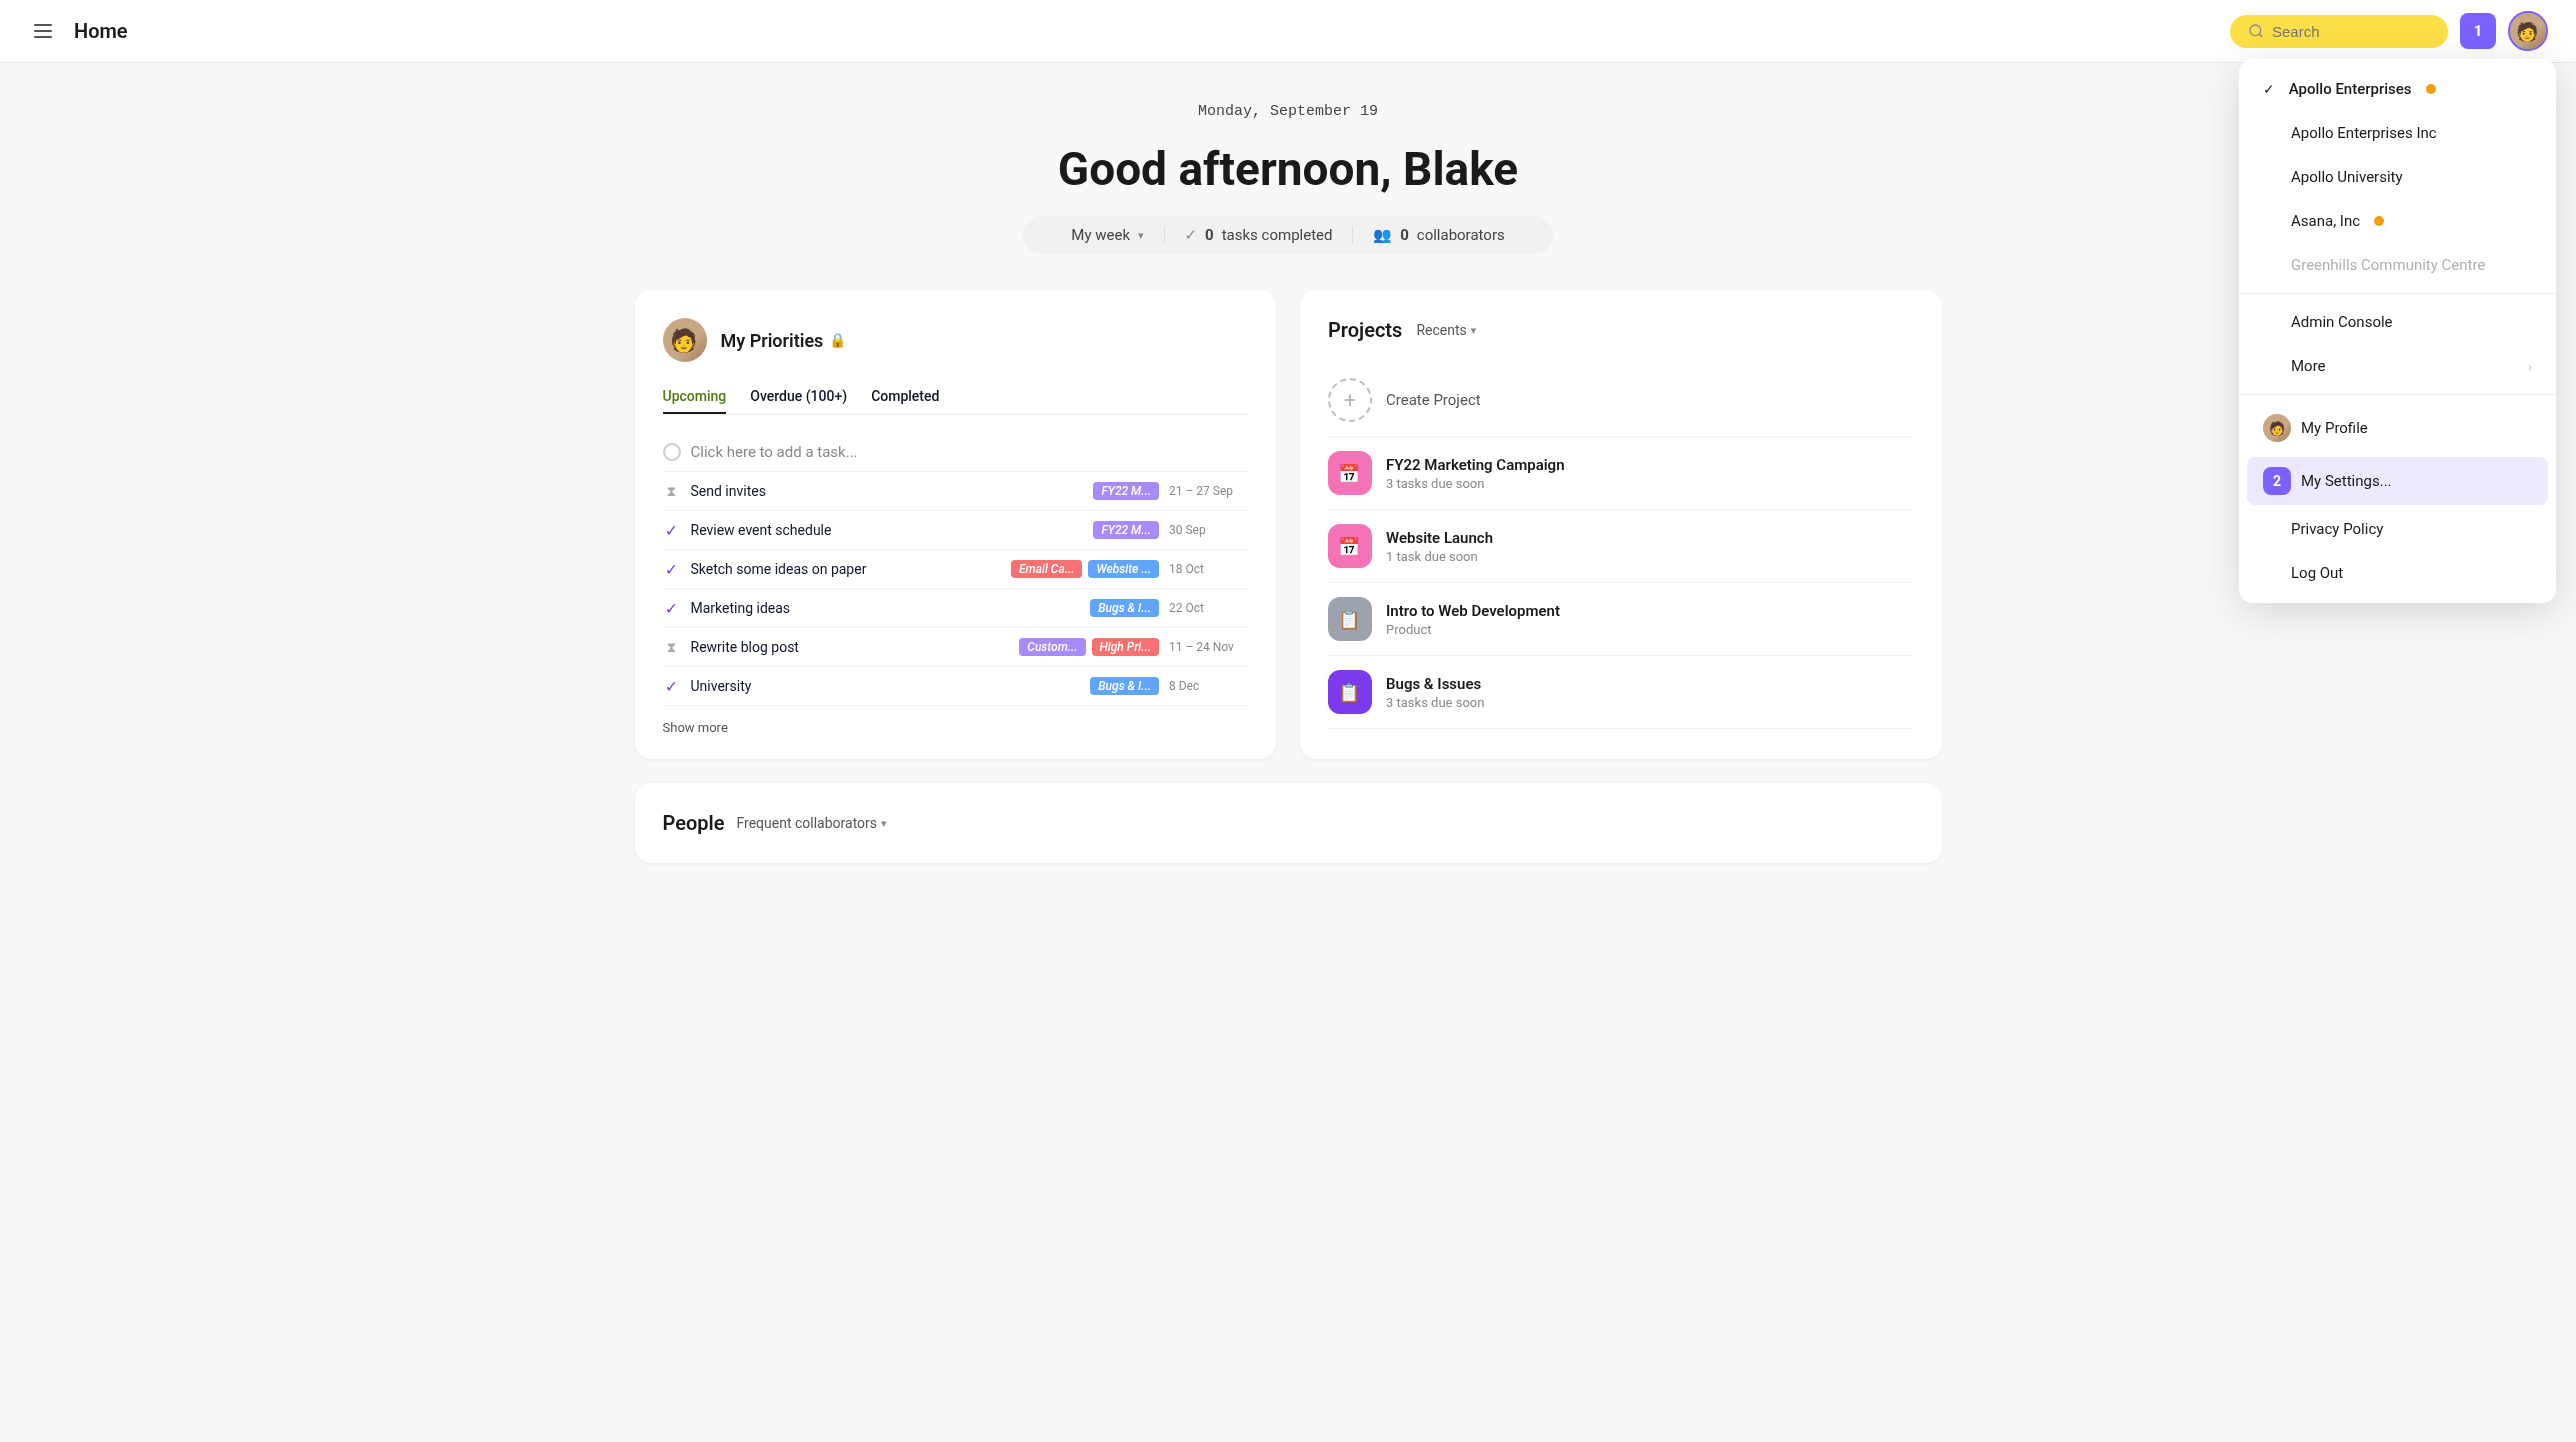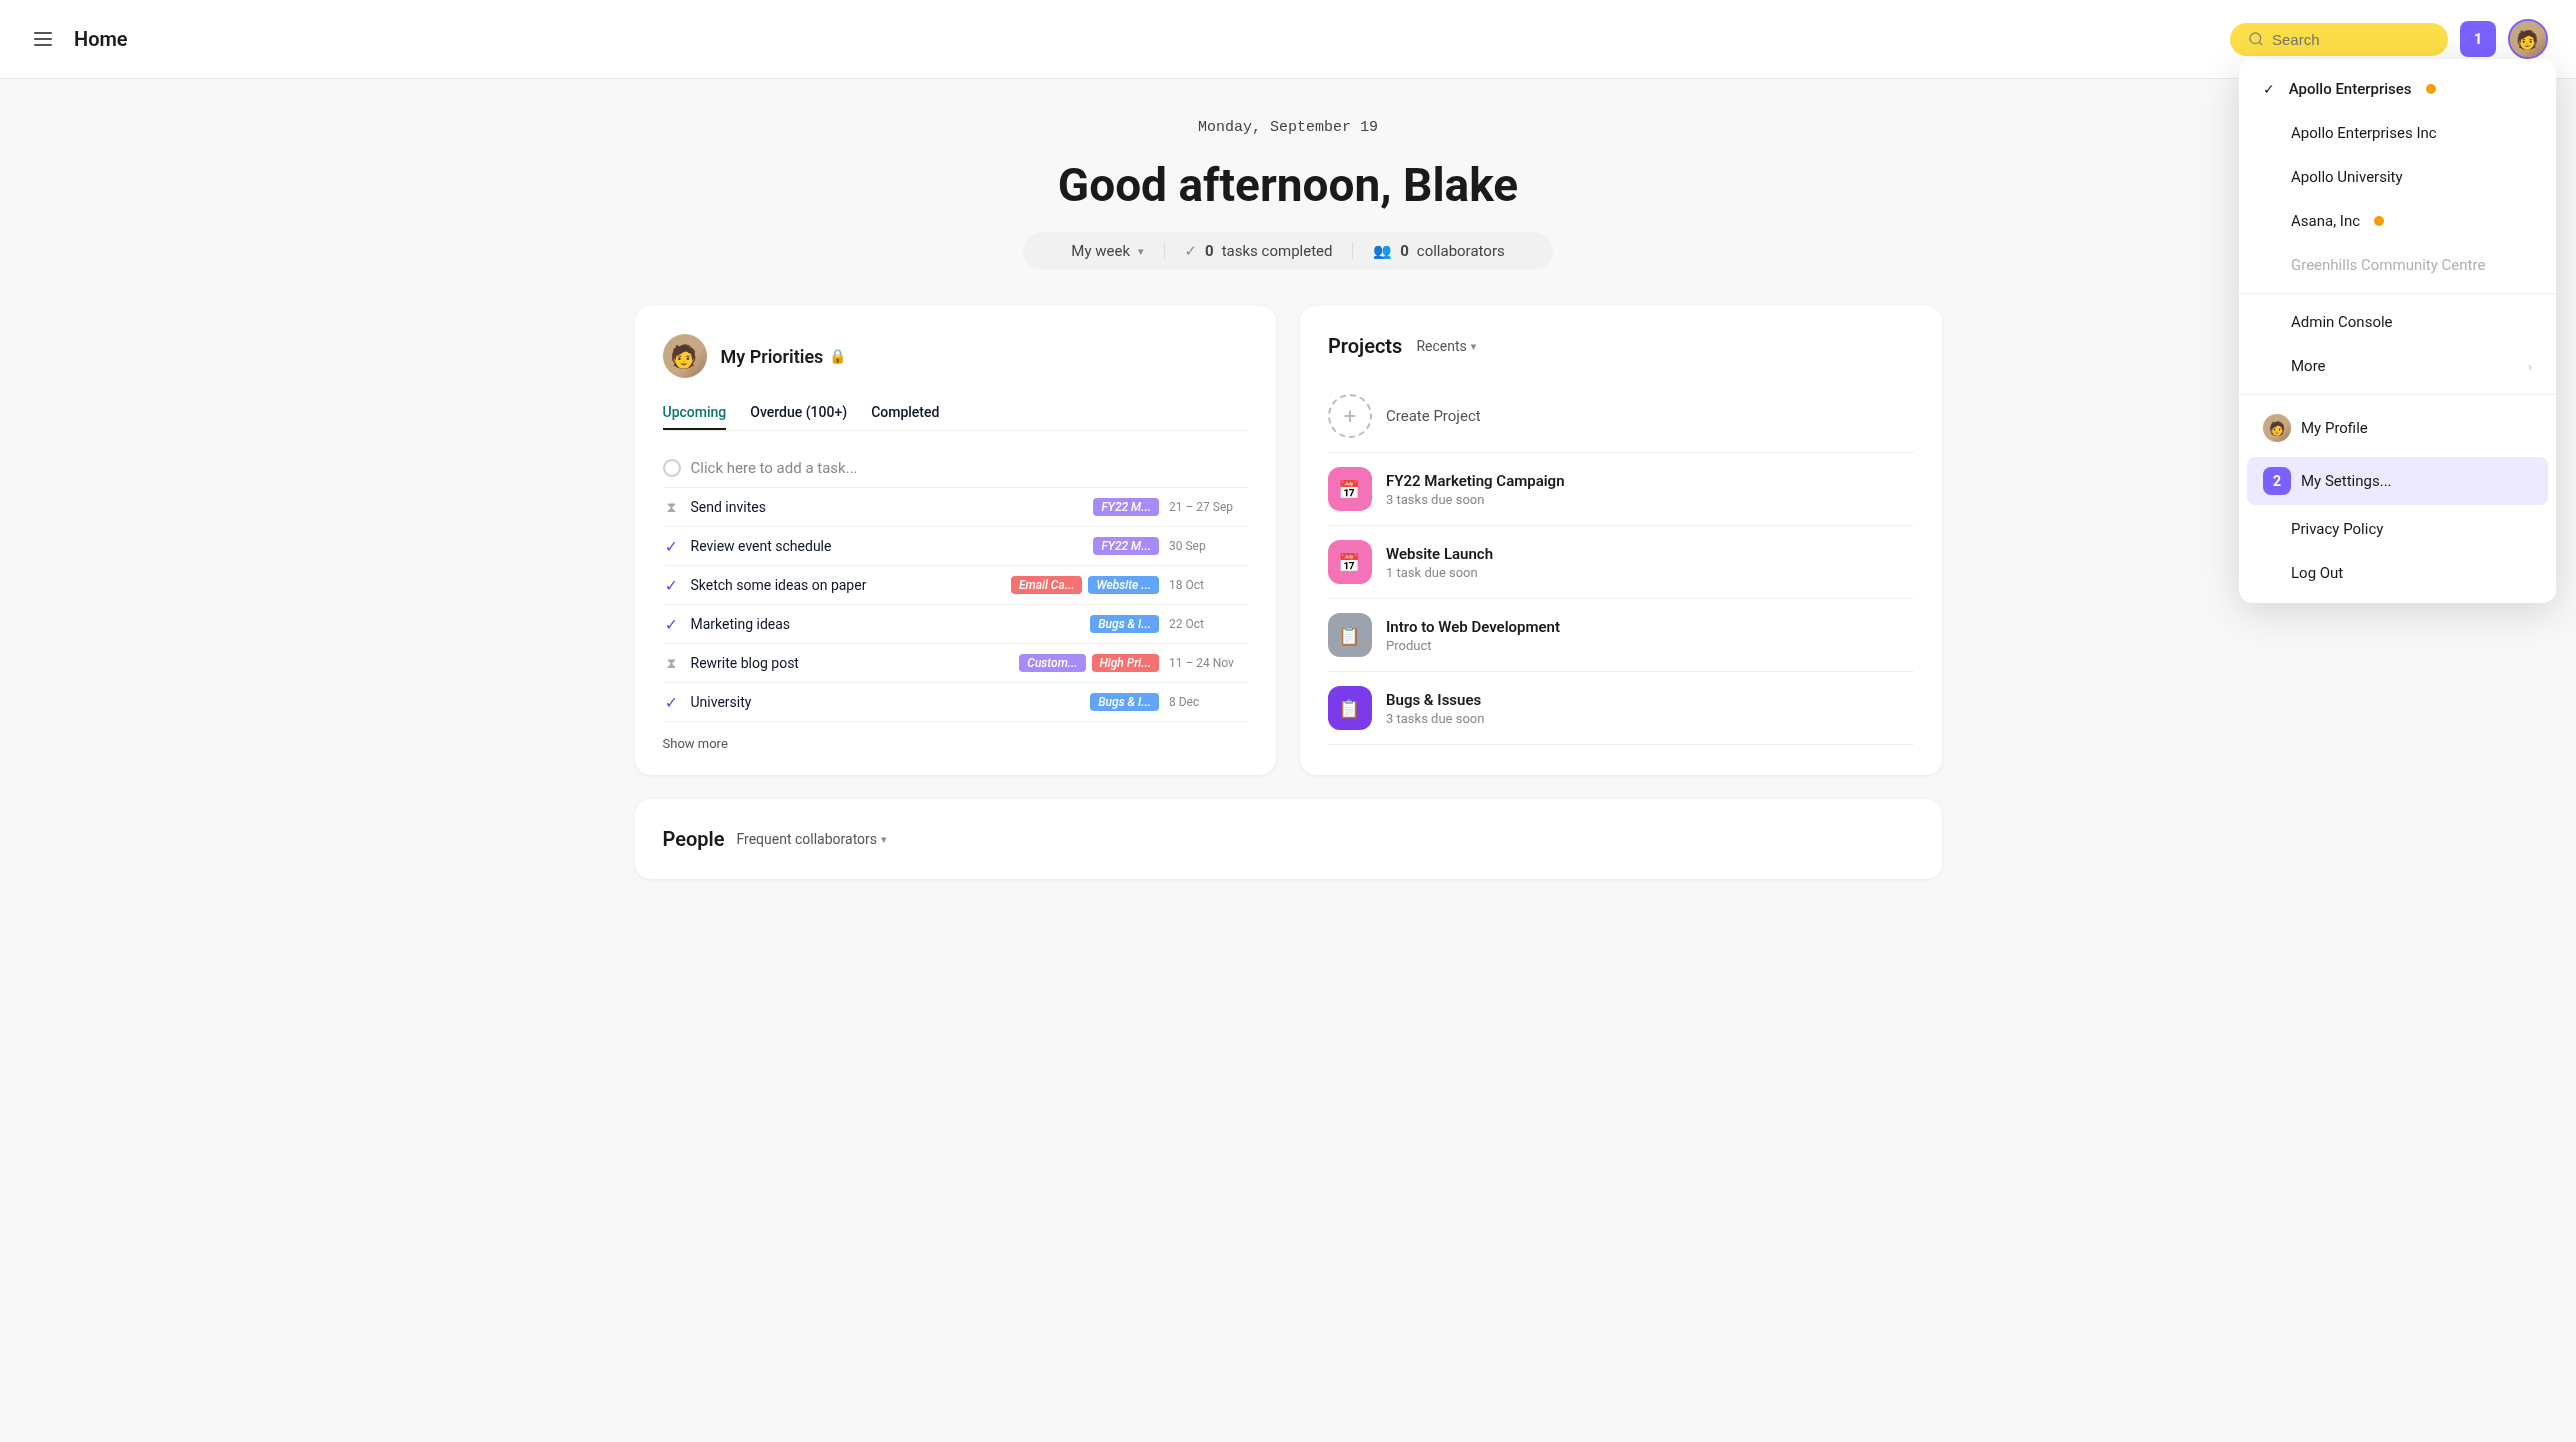--- a/index.html
+++ b/index.html
@@ -9,21 +9,21 @@
       color: #1a1a1a;
       min-height: 100vh;
     }
 
     
     .topbar {
       display: flex;
       align-items: center;
       justify-content: space-between;
       padding: 0 28px;
-      height: 79px;
+      height: 63px;
       background: #fff;
       border-bottom: 1px solid #e8e8e8;
       position: relative;
       z-index: 10;
     }
     .topbar-left {
       display: flex;
       align-items: center;
       gap: 16px;
     }
@@ -211,21 +211,21 @@
     .tab {
       padding: 8px 0;
       margin-right: 24px;
       font-size: 14px;
       color: #0f172a;
       cursor: pointer;
       border-bottom: 2px solid transparent;
       font-weight: 500;
     }
     .tab.active {
-      color: #0f766e;
+      color: #4d7c0f;
       border-bottom: 2px solid #1a1a1a;
     }
 
     
     .add-task {
       display: flex;
       align-items: center;
       gap: 10px;
       padding: 10px 0;
       color: #888;

